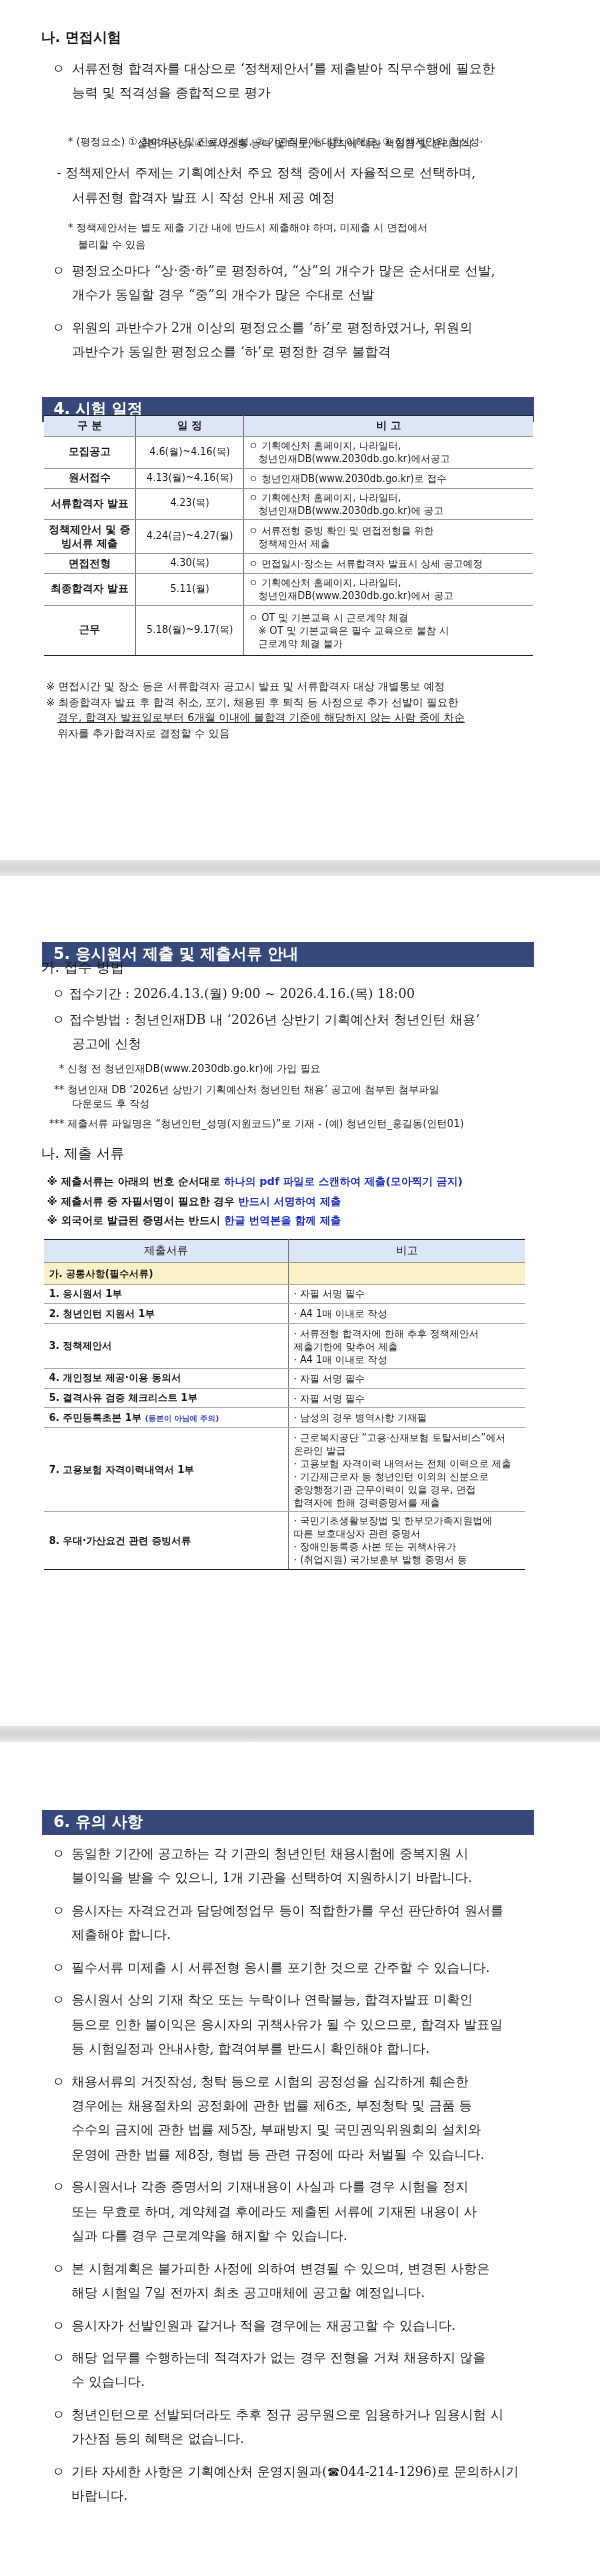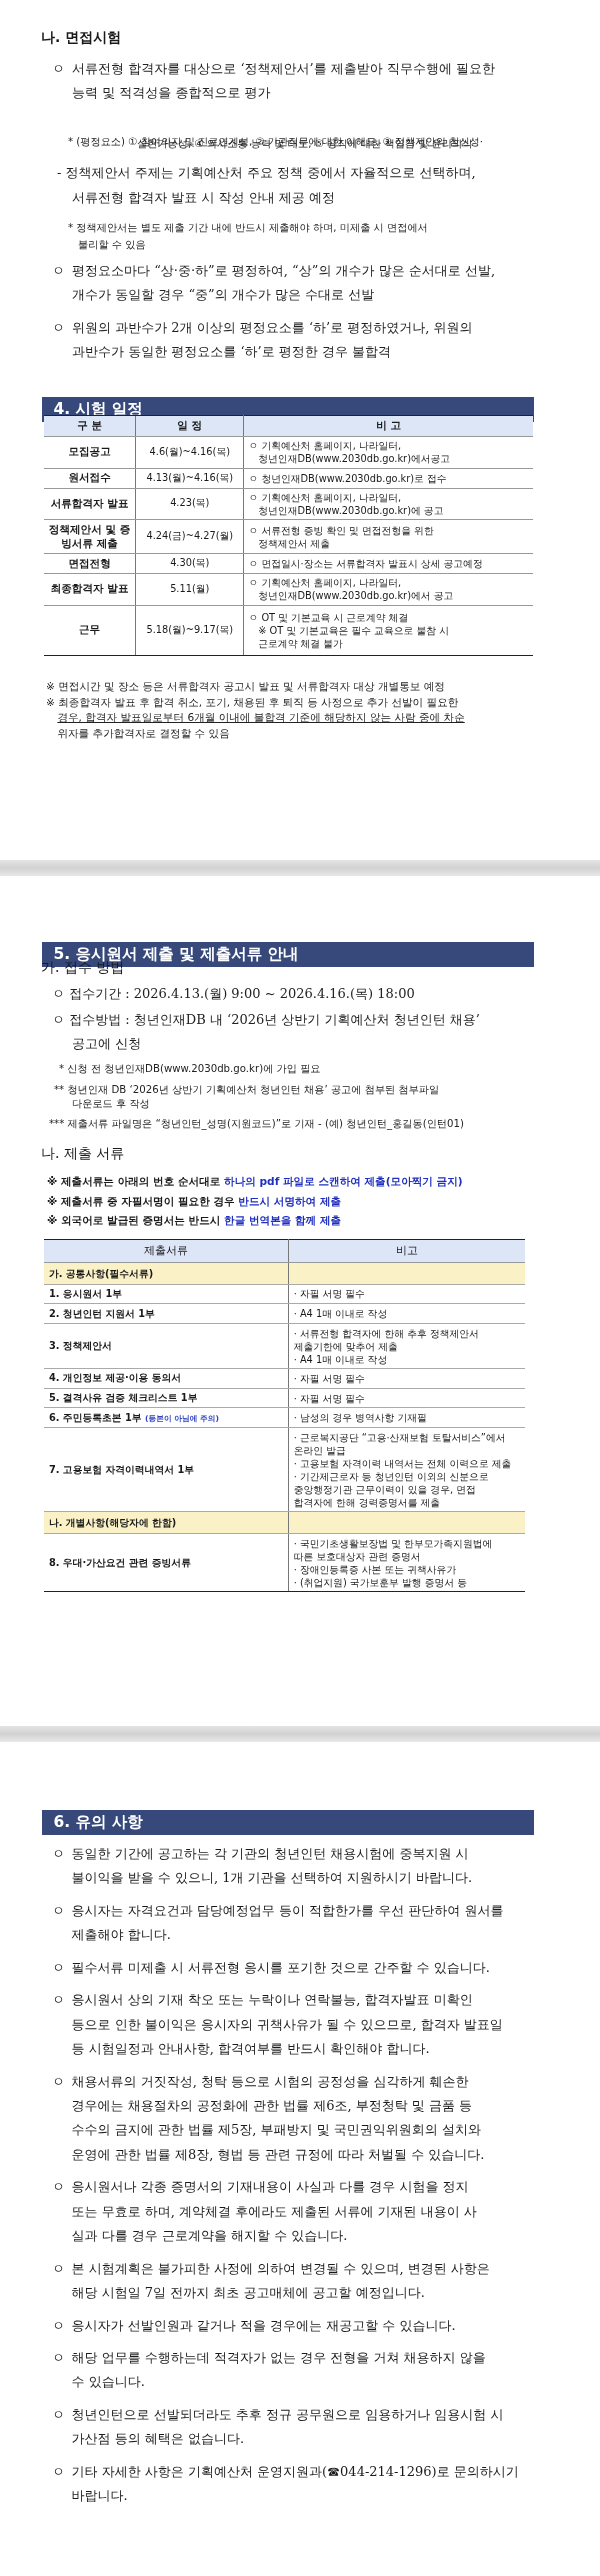--- a/index.html
+++ b/index.html
@@ -202,24 +202,20 @@
         <td class="d1"><span>7. 고용보험 자격이력내역서 1부</span><span class="note-blue"></span></td>
         <td>
           <div>· 근로복지공단 “고용·산재보험 토탈서비스”에서</div>
           <div>  온라인 발급</div>
           <div>· 고용보험 자격이력 내역서는 전체 이력으로 제출</div>
           <div>· 기간제근로자 등 청년인턴 이외의 신분으로</div>
           <div>  중앙행정기관 근무이력이 있을 경우, 면접</div>
           <div>  합격자에 한해 경력증명서를 제출</div>
         </td>
       </tr>
-      <tr class="cat">
-        <td class="d1">나. 개별사항(해당자에 한함)</td>
-        <td></td>
-      </tr>
       <tr>
         <td class="d1">8. 우대·가산요건 관련 증빙서류</td>
         <td>
           <div>·  국민기초생활보장법  및  한부모가족지원법에</div>
           <div>   따른 보호대상자 관련 증명서</div>
           <div>· 장애인등록증 사본 또는 귀책사유가</div>
           <div>· (취업지원) 국가보훈부 발행 증명서 등</div>
         </td>
       </tr>
     </tbody>

